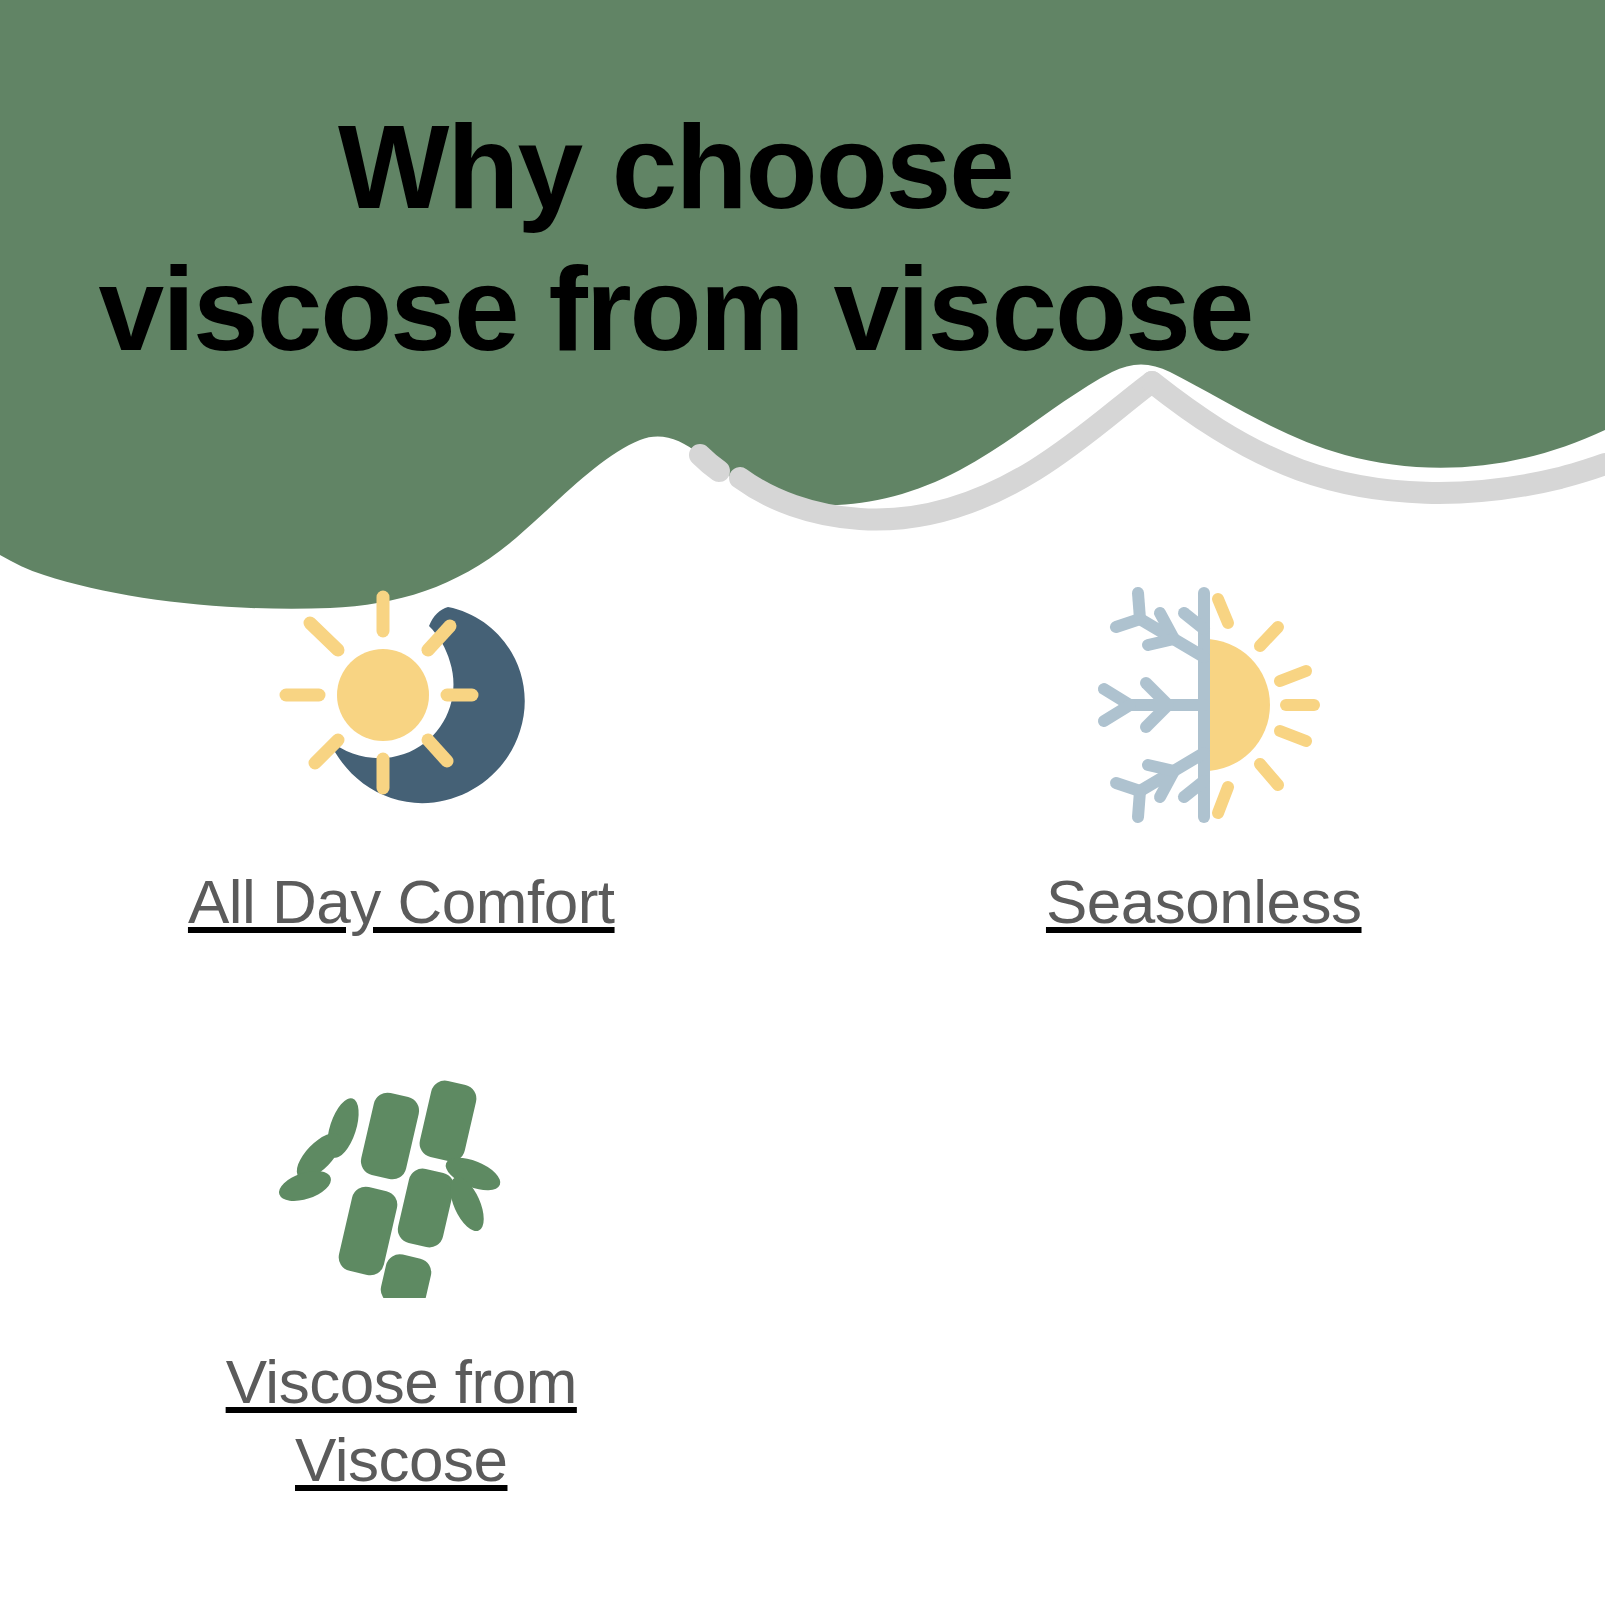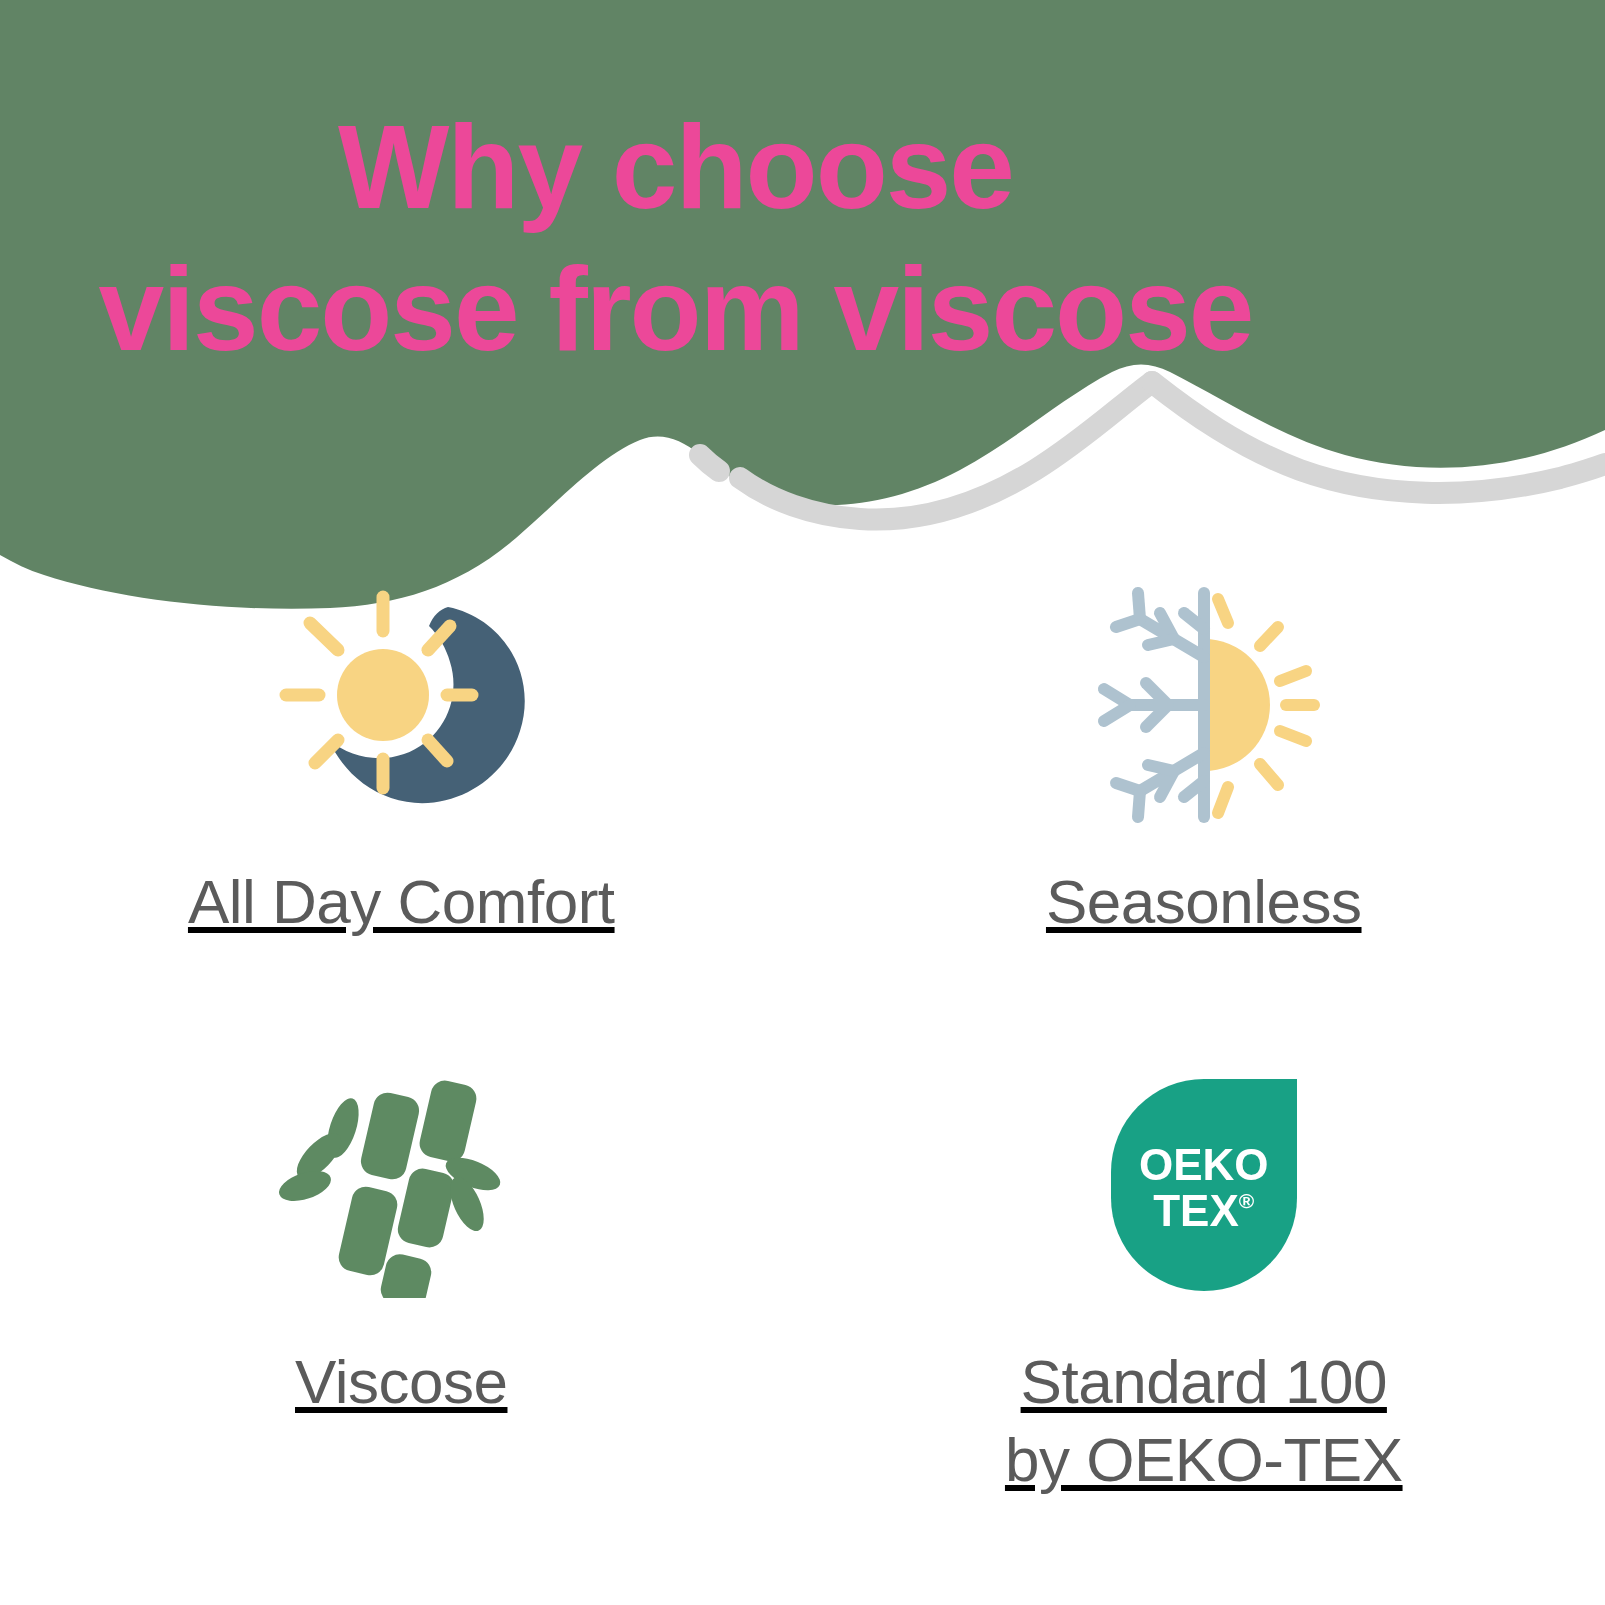--- a/index.html
+++ b/index.html
@@ -38,21 +38,21 @@
     top: 0;
     display: block;
   }
 
   .header-title {
     position: absolute;
     left: 0;
     top: 96px;
     width: 1351px;
     text-align: center;
-    color: #ec4899;
+    color: #000000;
     font-family: "Liberation Sans", sans-serif;
     font-weight: bold;
     font-size: 118px;
     line-height: 142px;
     letter-spacing: -2px;
     z-index: 5;
   }
   .header-title .tline {
     display: block;
     white-space: nowrap;
@@ -278,37 +278,20 @@
             <ellipse cx="68" cy="56" rx="13" ry="31" transform="rotate(18 68 56)"></ellipse>
             <ellipse cx="44" cy="84" rx="13" ry="29" transform="rotate(44 44 84)"></ellipse>
             <ellipse cx="30" cy="114" rx="13" ry="27" transform="rotate(72 30 114)"></ellipse>
 
             <ellipse cx="198" cy="102" rx="13" ry="29" transform="rotate(-68 198 102)"></ellipse>
             <ellipse cx="192" cy="132" rx="13" ry="29" transform="rotate(-24 192 132)"></ellipse>
           </g>
         </svg>
       </div>
       <div class="feature-label">
+        <span class="lline">Viscose from</span>
         <span class="lline">Viscose</span>
       </div>
     </div>
 
-    <div class="feature-cell">
-      <div class="feature-icon">
-        <div class="oeko-badge">
-          <div class="oeko-shape"></div>
-          <div class="oeko-text">
-            <span class="oeko-line1">OEKO</span>
-            <span class="oeko-line2">
-              <span>TEX</span>
-              <span class="oeko-reg">®</span>
-            </span>
-          </div>
-        </div>
-      </div>
-      <div class="feature-label">
-        <span class="lline">Standard 100</span>
-        <span class="lline">by OEKO-TEX</span>
-      </div>
-    </div>
 
   </div>
 </div>
 
 </body></html>

